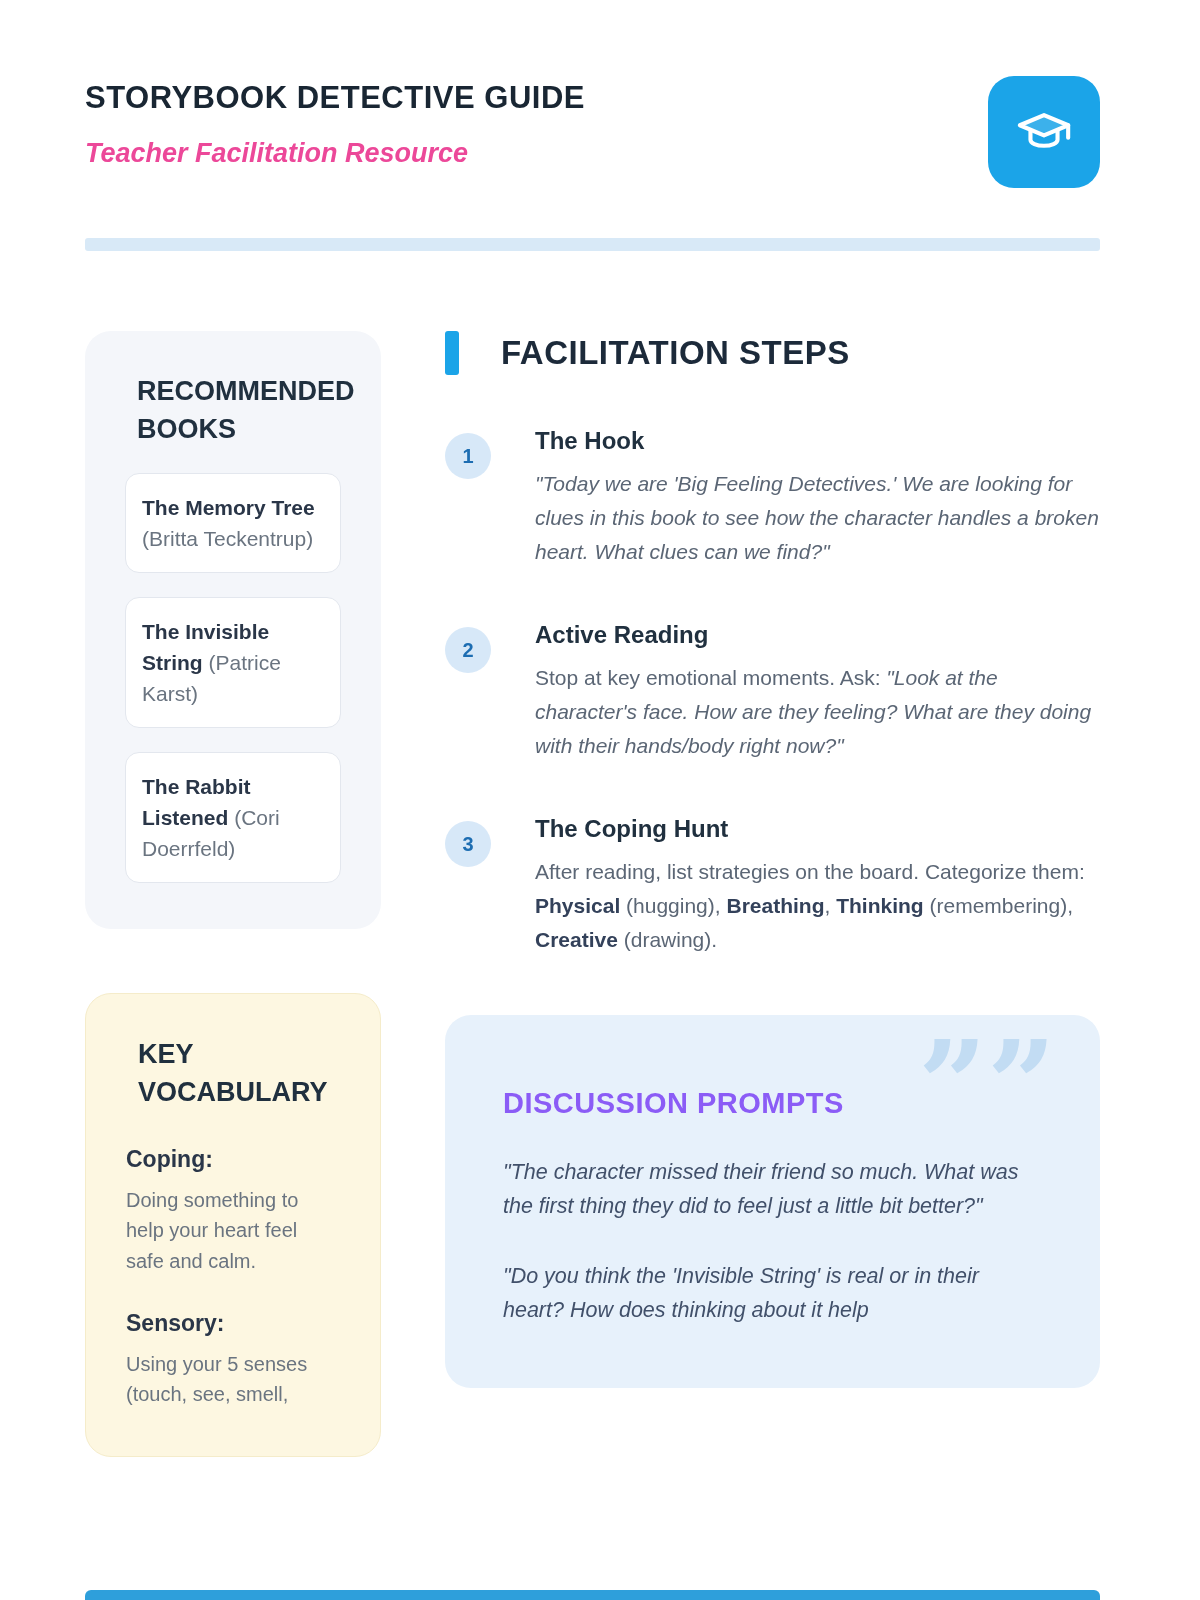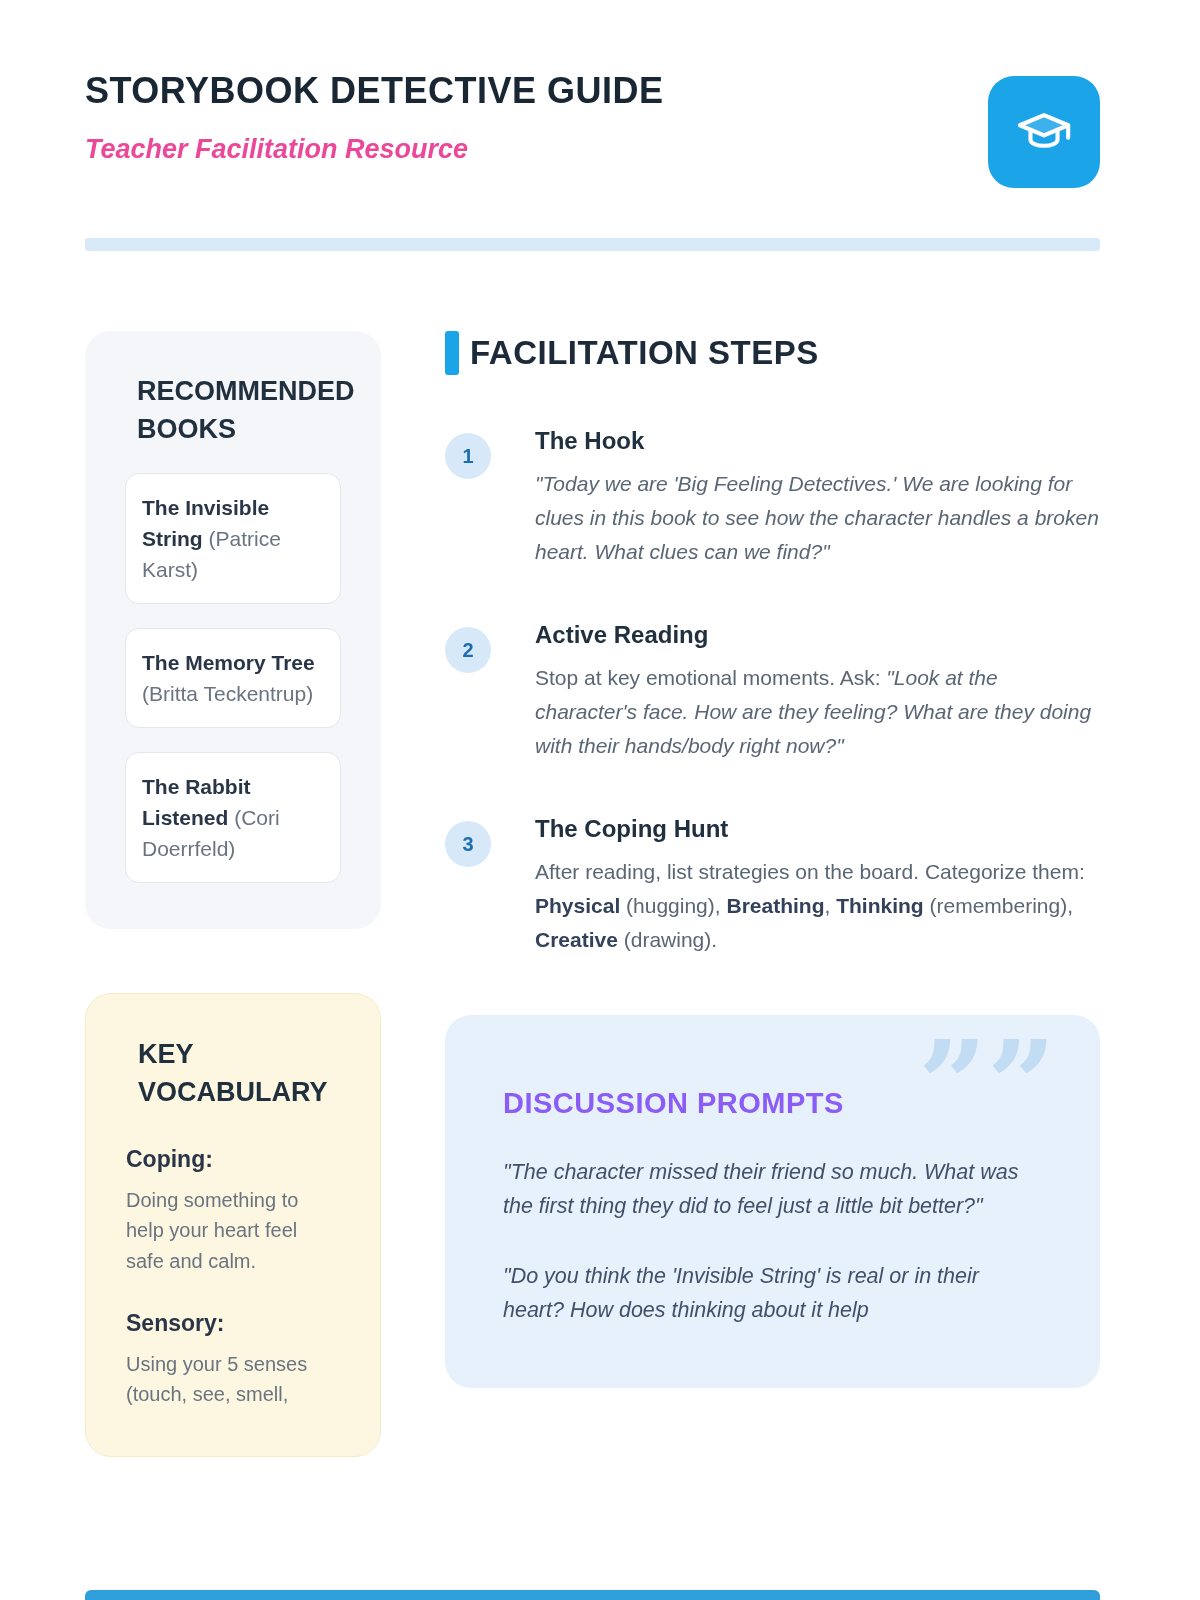--- a/index.html
+++ b/index.html
@@ -3,21 +3,21 @@
 <meta charset="utf-8">
 <style>
   * { margin: 0; padding: 0; box-sizing: border-box; }
   html, body { width: 1200px; height: 1600px; overflow: hidden; background: #ffffff; }
   body { font-family: "Liberation Sans", sans-serif; position: relative; }
 
   .page { padding: 68px 100px 0 85px; position: relative; height: 1600px; }
 
   
   .header { display: flex; justify-content: space-between; align-items: flex-start; }
-  .page-title { font-size: 36px; font-weight: 800; color: #192633; line-height: 1.28; max-width: 780px; letter-spacing: 0.5px; }
+  .page-title { font-size: 31px; font-weight: 800; color: #192633; line-height: 1.28; max-width: 780px; letter-spacing: 0.5px; margin-top: 10px; }
   .page-subtitle { margin-top: 20px; font-size: 27px; font-style: italic; font-weight: 700; color: #ec4899; }
   .app-icon { width: 112px; height: 112px; background: #1ba4e8; border-radius: 26px; display: flex; align-items: center; justify-content: center; flex-shrink: 0; margin-top: 8px; }
   .app-icon svg { width: 58px; height: 58px; }
 
   .divider { margin-top: 50px; height: 13px; background: #d8e9f7; border-radius: 3px; }
 
   
   .columns { display: flex; gap: 64px; margin-top: 80px; align-items: flex-start; }
   .sidebar { width: 296px; flex-shrink: 0; }
   .main { flex: 1; min-width: 0; }
@@ -28,21 +28,21 @@
   .vocab-card { background: #fdf7e1; border: 1px solid #f5ecca; margin-top: 64px; }
   .side-card-title { font-size: 27px; font-weight: 700; color: #20303f; line-height: 1.4; margin-left: 12px; }
 
   .book-item { background: #ffffff; border: 1px solid #e3e7ee; border-radius: 14px; padding: 18px 16px; margin-top: 24px; font-size: 21px; line-height: 1.48; color: #6a7480; }
   .book-title { font-weight: 700; color: #2a3648; }
 
   .vocab-item { margin-top: 30px; font-size: 20px; line-height: 1.52; color: #6a7480; }
   .vocab-term { display: block; font-weight: 700; color: #2a3648; font-size: 23px; margin-bottom: 8px; }
 
   
-  .section-heading { display: flex; align-items: center; gap: 11px; }
+  .section-heading { display: flex; align-items: center; gap: 42px; }
   .heading-bar { width: 14px; height: 44px; background: #1ba4e8; border-radius: 3px; flex-shrink: 0; }
   .section-title { font-size: 33px; font-weight: 800; color: #1c2a3a; letter-spacing: 0.5px; }
 
   .step { display: flex; gap: 44px; margin-top: 52px; }
   .step:first-of-type { margin-top: 62px; }
   .step-num { width: 46px; height: 46px; border-radius: 50%; background: #d7e8f8; color: #1d6db2; font-weight: 700; font-size: 20px; display: flex; align-items: center; justify-content: center; flex-shrink: 0; margin-top: 6px; }
   .step-title { font-size: 24px; font-weight: 700; color: #20303f; margin-bottom: 12px; }
   .step-text { font-size: 21px; line-height: 1.62; color: #5b6675; }
   .seg-bold { font-weight: 700; color: #33415a; }
   .seg-italic { font-style: italic; }
@@ -77,24 +77,24 @@
 
   <div class="divider"></div>
 
   <div class="columns">
 
     <aside class="sidebar">
 
       <div class="side-card books-card">
         <div class="side-card-title">RECOMMENDED BOOKS</div>
         <div class="book-item">
-          <span class="book-title">The Invisible String</span><span> (Patrice Karst)</span>
+          <span class="book-title">The Memory Tree</span><span> (Britta Teckentrup)</span>
         </div>
         <div class="book-item">
-          <span class="book-title">The Memory Tree</span><span> (Britta Teckentrup)</span>
+          <span class="book-title">The Invisible String</span><span> (Patrice Karst)</span>
         </div>
         <div class="book-item">
           <span class="book-title">The Rabbit Listened</span><span> (Cori Doerrfeld)</span>
         </div>
       </div>
 
       <div class="side-card vocab-card">
         <div class="side-card-title">KEY VOCABULARY</div>
         <div class="vocab-item">
           <span class="vocab-term">Coping:</span>

